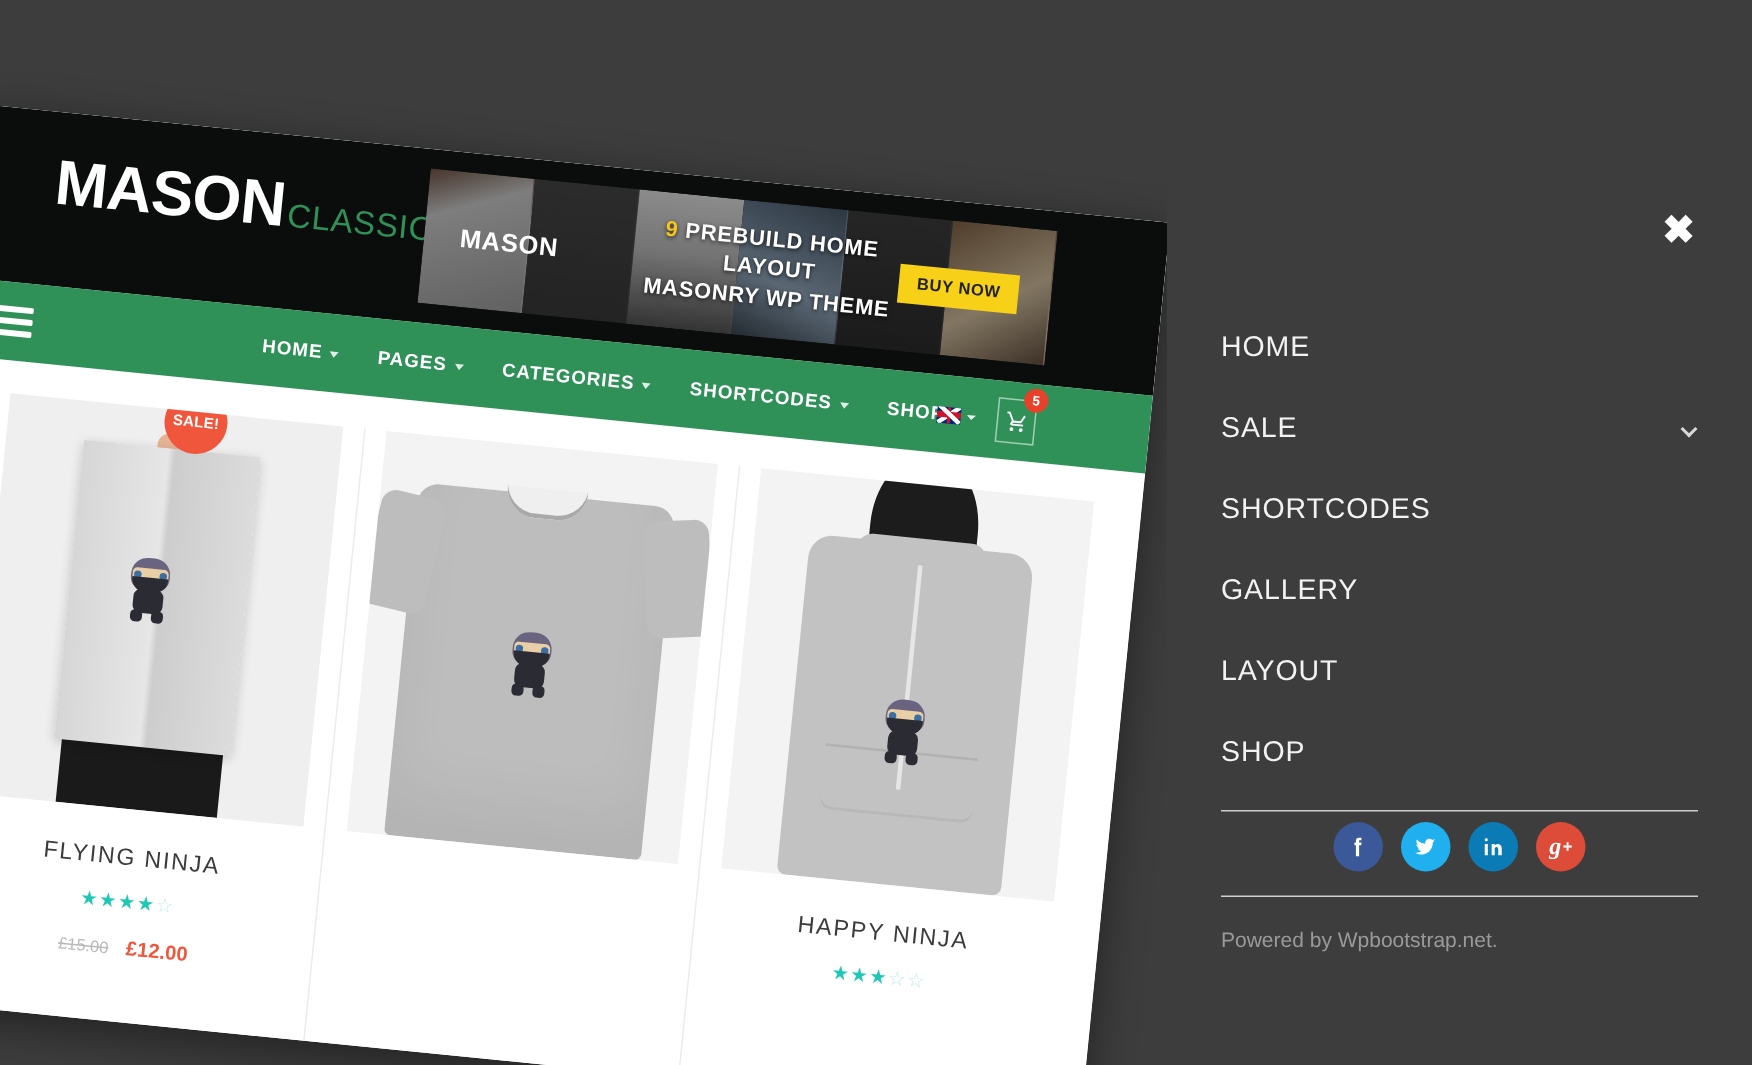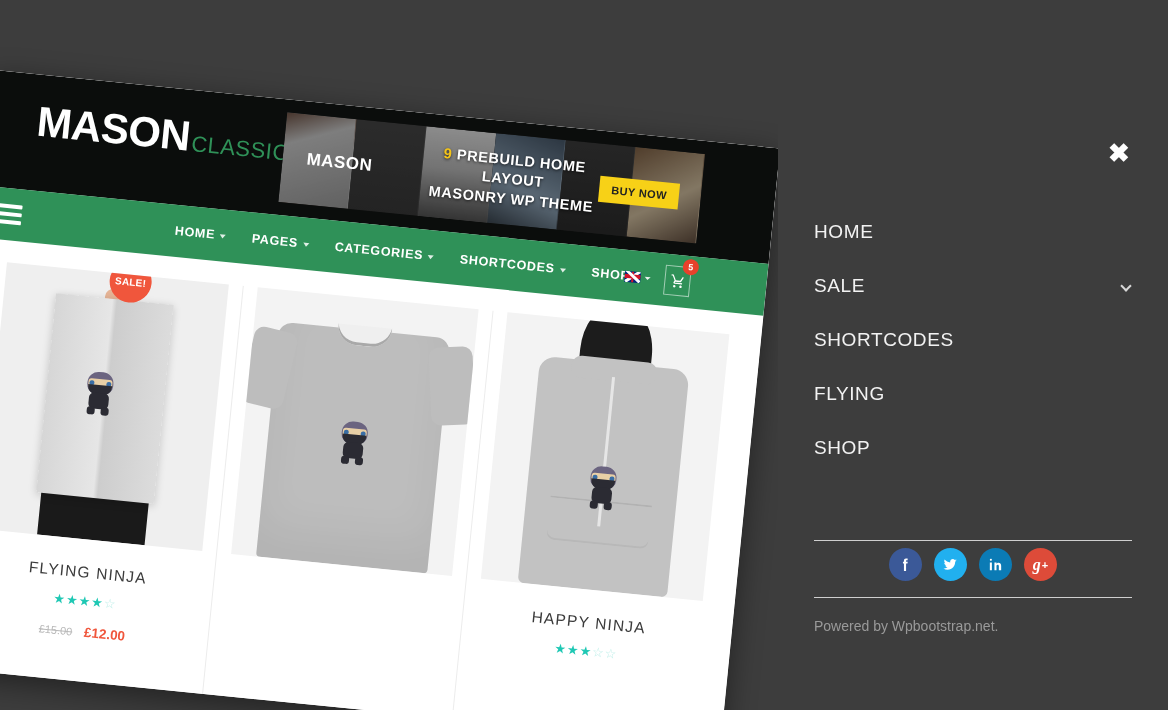--- a/index.html
+++ b/index.html
@@ -639,21 +639,24 @@
         <span>HOME</span>
       </li>
       <li>
         <span>SALE</span>
         <i class="chev"></i>
       </li>
       <li>
         <span>SHORTCODES</span>
       </li>
       <li>
-        <span>FLYING</span>
+        <span>GALLERY</span>
+      </li>
+      <li>
+        <span>LAYOUT</span>
       </li>
       <li>
         <span>SHOP</span>
       </li>
     </ul>
 
     <div class="side-divider d-top"></div>
 
     <div class="socials">
       <div class="soc" style="background:#3b5998">

